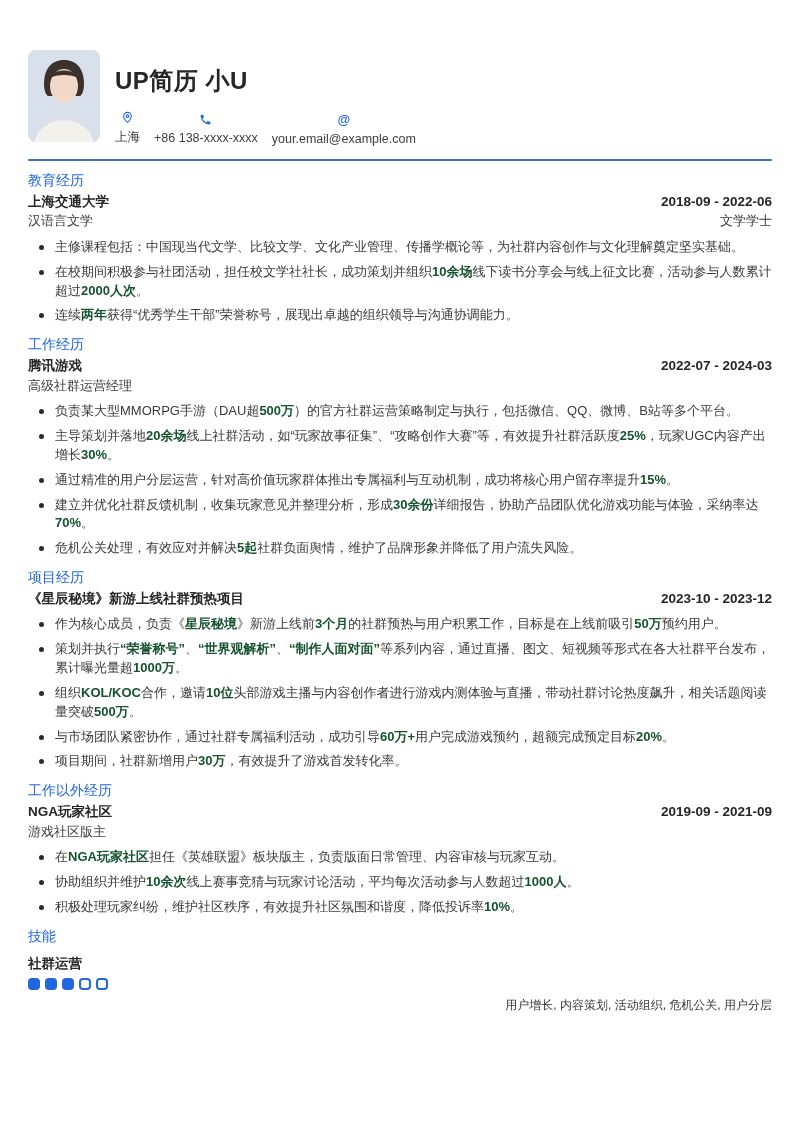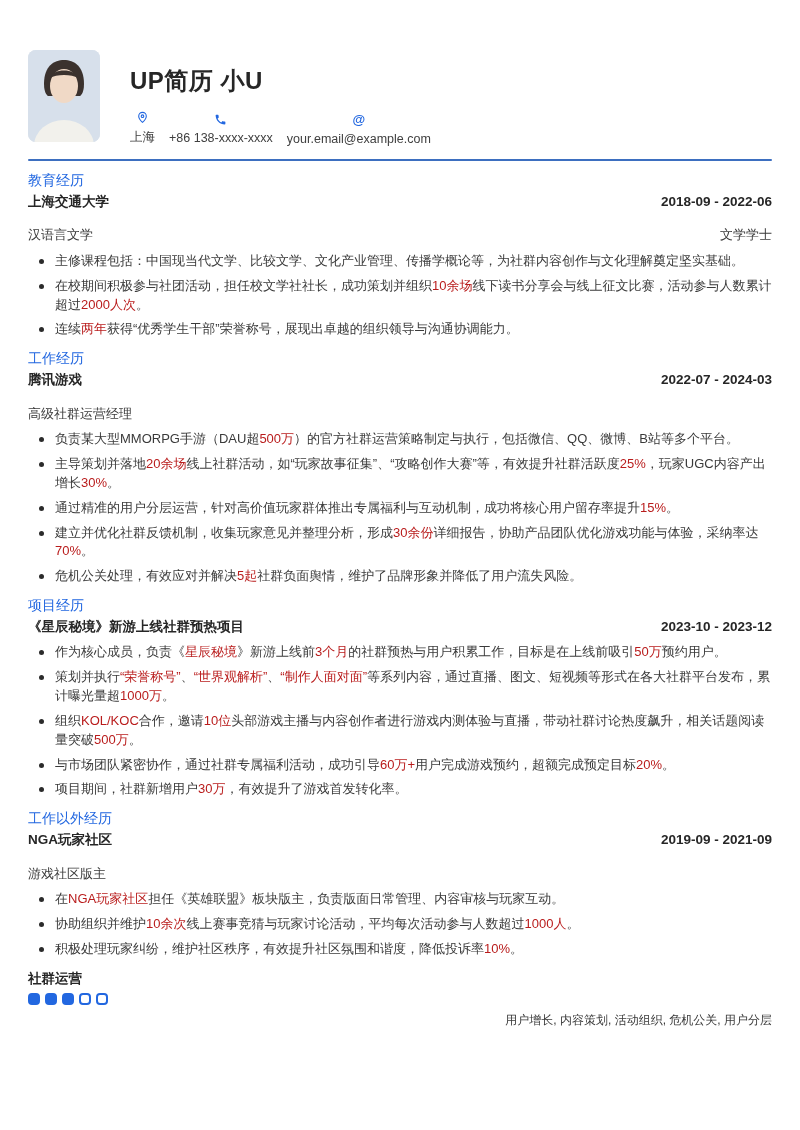--- a/index.html
+++ b/index.html
@@ -12,54 +12,54 @@
   html,body{width:800px;background:#ffffff;}
   body{
     height:1130px;
     overflow:hidden;
     font-family:"Liberation Sans","DejaVu Sans",sans-serif;
     color:var(--text-body);
   }
   .page{padding:50px 28px 0;}
 
   
-  .header{display:flex;gap:30px;}
+  .header{display:flex;gap:15px;}
   .photo{
     width:72px;height:92px;border-radius:8px;overflow:hidden;flex-shrink:0;
     background:#dfe6ef;
   }
   .photo svg{display:block;}
   .header-info{padding-top:15px;}
   .name{font-size:24px;font-weight:bold;color:var(--text-primary);letter-spacing:.5px;}
   .contact{display:flex;align-items:center;gap:14px;margin-top:14px;font-size:12.5px;color:#404040;}
   .contact-item{display:flex;align-items:center;gap:5px;flex-direction:column;}
   .cicon{color:var(--accent);display:inline-flex;align-items:center;}
   .at-icon{font-size:13px;font-weight:bold;color:var(--accent);}
   .divider{height:2px;background:var(--divider);margin-top:13px;border-radius:1px;}
 
   
   .section{margin-top:11px;}
   .sec-heading{font-size:14px;font-weight:normal;color:var(--accent);line-height:1.2;}
   .row{display:flex;justify-content:space-between;align-items:baseline;margin-top:4px;}
   .org{font-size:13.5px;font-weight:bold;color:var(--text-primary);line-height:1.3;}
   .date{font-size:13.5px;font-weight:bold;color:var(--text-primary);line-height:1.3;}
-  .subrow{display:flex;justify-content:space-between;align-items:flex-end;margin-top:16px;}
+  .subrow{display:flex;justify-content:space-between;align-items:flex-end;margin-top:2px;}
   .subtitle,.degree{font-size:13px;color:var(--text-body);line-height:1.35;}
 
   ul.bullets{list-style:none;margin-top:8px;}
   ul.bullets li{
     position:relative;padding-left:27px;
     font-size:13px;line-height:1.45;color:var(--text-body);
     margin-bottom:6px;
   }
   ul.bullets li::before{
     content:"";position:absolute;left:11px;top:7px;
     width:5px;height:5px;border-radius:50%;background:#2b2b2b;
   }
-  b{font-weight:normal;color:#b91c1c;}
+  b{font-weight:bold;color:#14532d;}
 
   .summary-text{font-size:13px;line-height:1.62;color:var(--text-body);margin-top:5px;text-align:justify;}
 
   
   .skill-name{font-size:13.5px;font-weight:bold;color:var(--text-primary);margin-top:10px;line-height:1.3;}
   .skill-name + .rating{margin-top:6px;}
   .rating{display:flex;gap:5px;}
   .sq{width:12px;height:12px;border-radius:4px;border:2.5px solid var(--accent);background:#fff;}
   .sq.filled{background:var(--accent);border-color:var(--accent);}
   .tags{font-size:12px;color:var(--text-body);margin-top:7px;text-align:right;}
@@ -171,20 +171,21 @@
       <span class="subtitle">游戏社区版主</span>
     </div>
     <ul class="bullets">
         <li>在<b>NGA玩家社区</b>担任《英雄联盟》板块版主，负责版面日常管理、内容审核与玩家互动。</li>
         <li>协助组织并维护<b>10余次</b>线上赛事竞猜与玩家讨论活动，平均每次活动参与人数超过<b>1000人</b>。</li>
         <li>积极处理玩家纠纷，维护社区秩序，有效提升社区氛围和谐度，降低投诉率<b>10%</b>。</li>
       </ul>
   </div>
 
   <div class="section">
+    <div class="sec-heading">技能</div>
 
     <div class="skill-item">
       <div class="skill-name">社群运营</div>
       <div class="rating">
           <span class="sq filled"></span>
           <span class="sq filled"></span>
           <span class="sq filled"></span>
           <span class="sq"></span>
           <span class="sq"></span>
         </div>

